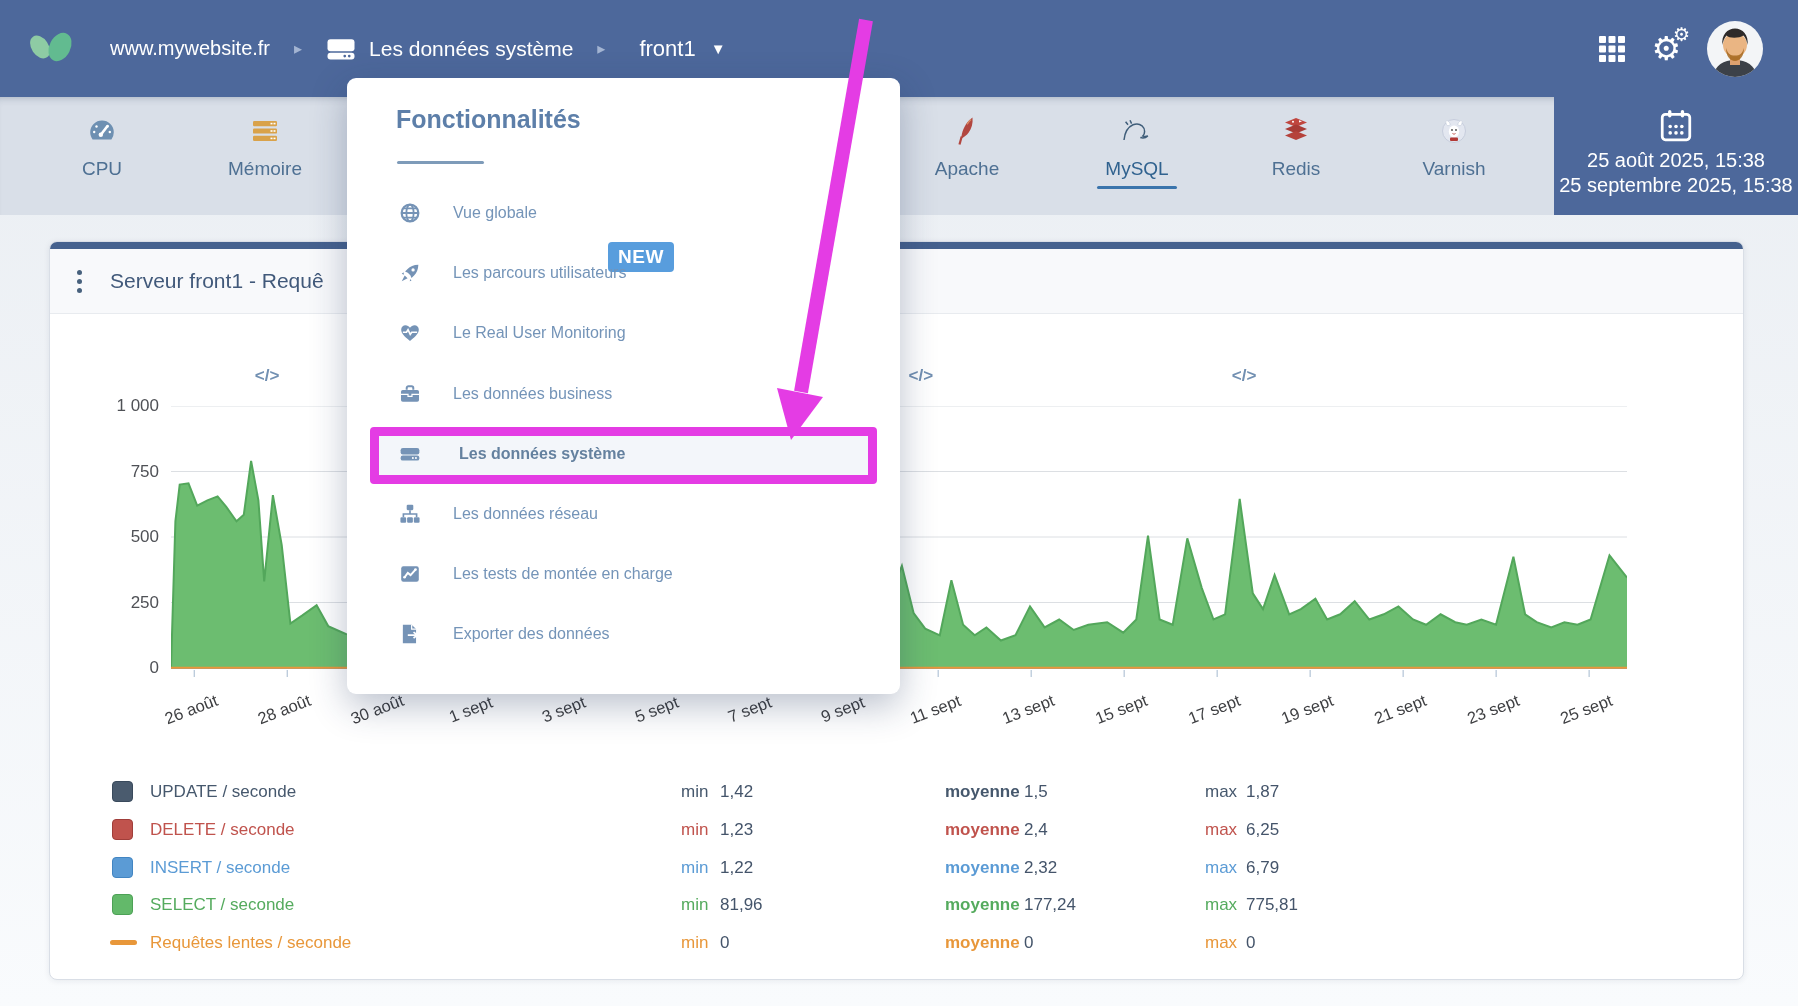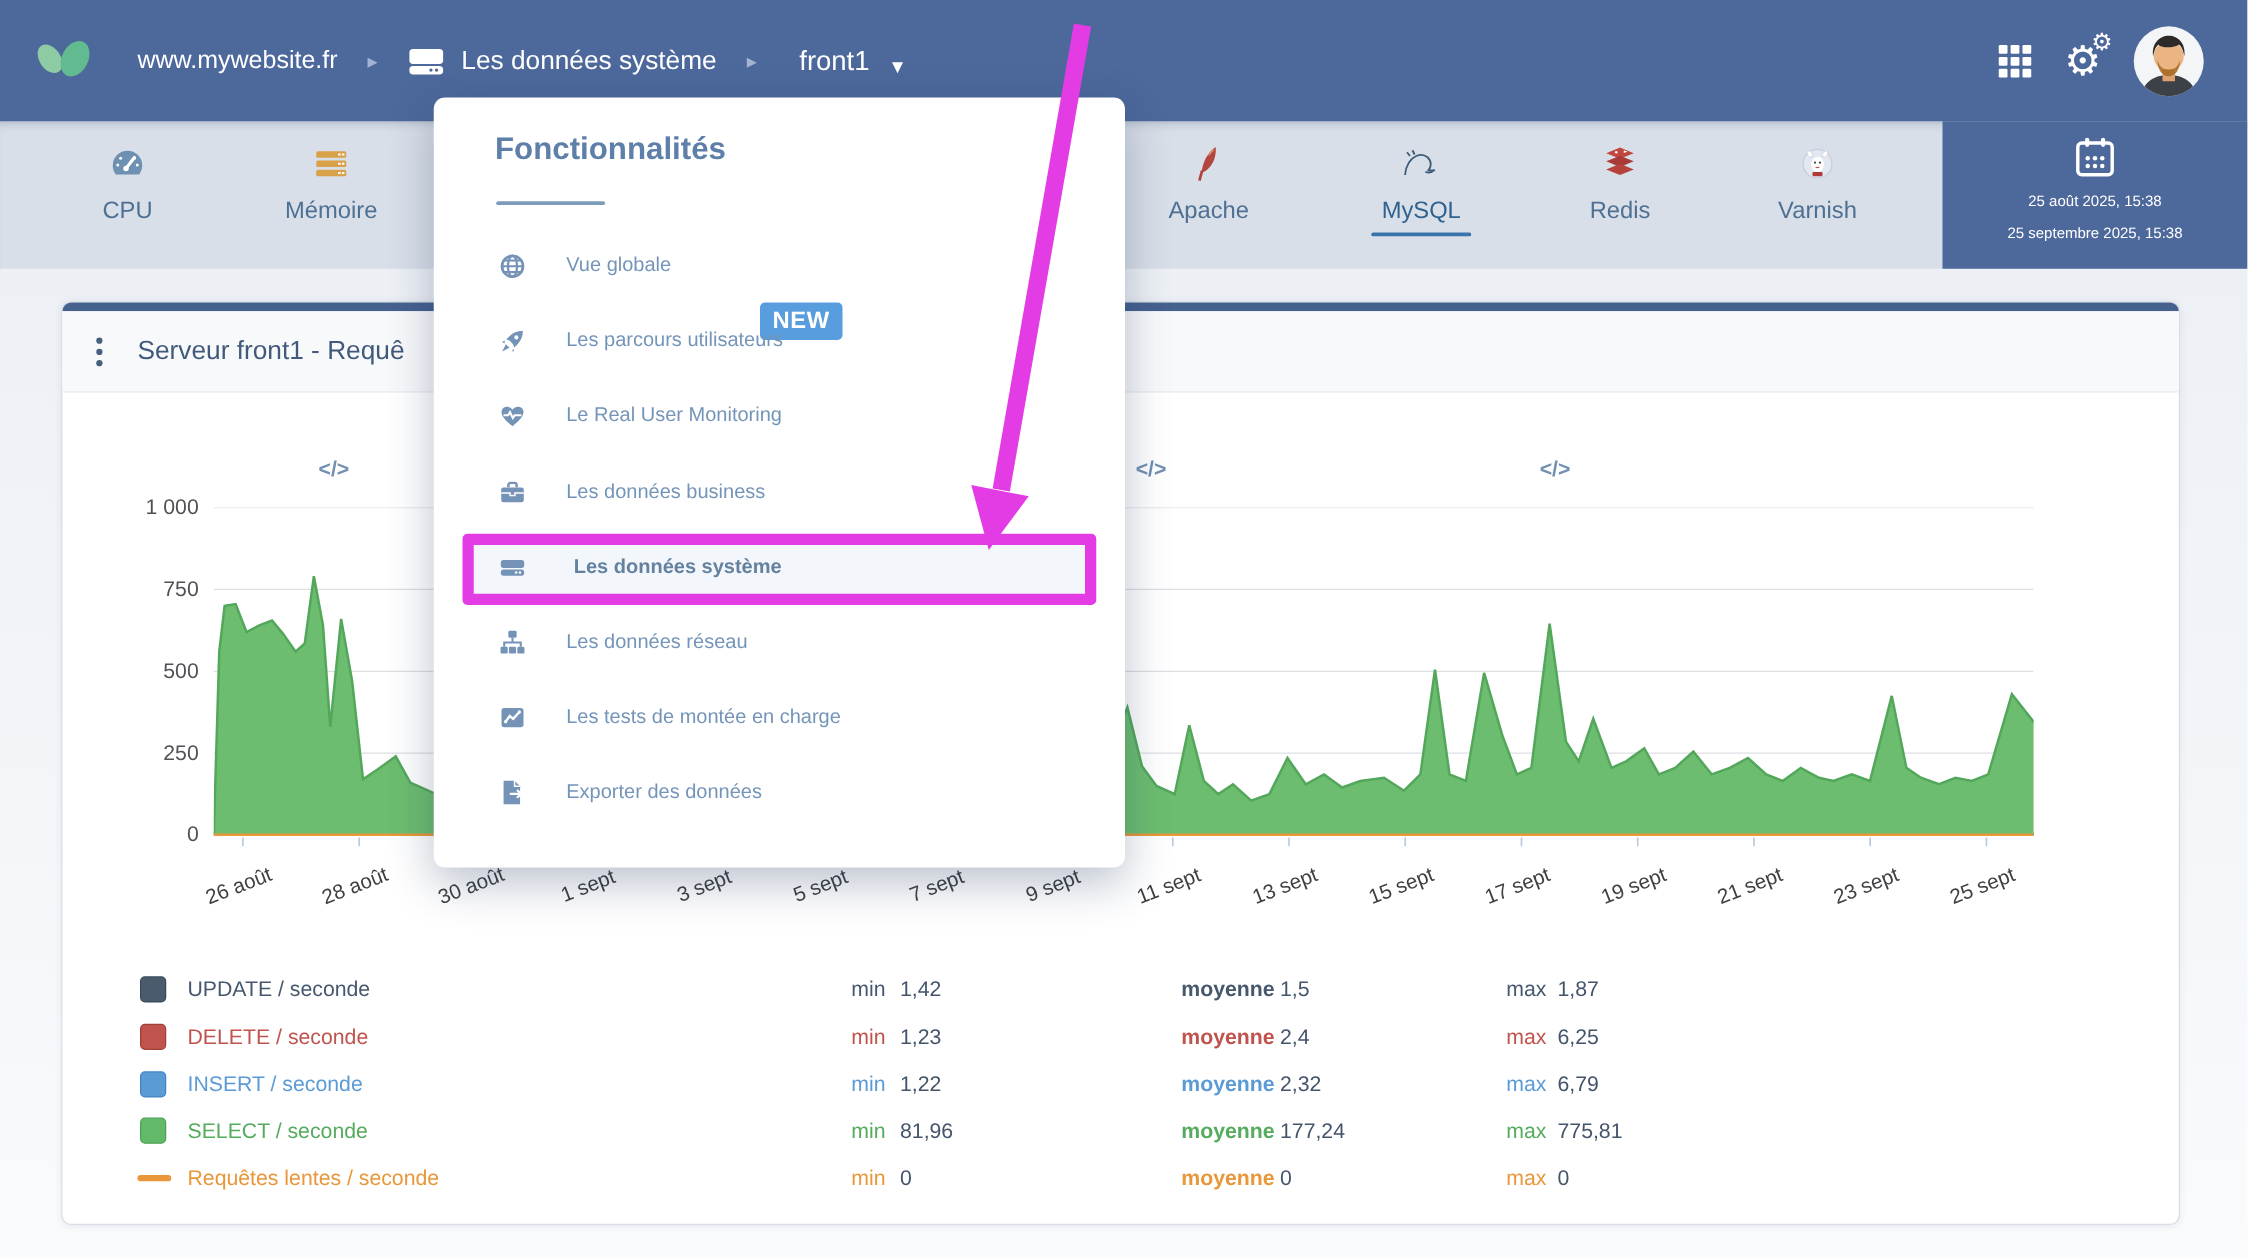--- a/index.html
+++ b/index.html
@@ -9,37 +9,37 @@
     font-family:"Liberation Sans","DejaVu Sans",sans-serif;
     background:linear-gradient(#e9edf2,#f9fbfd);
   }
   
   .navbar { position:absolute; top:0; left:0; width:100%; height:97px; background:#4d689b; z-index:5; display:flex; align-items:center; }
   .logo { margin-left:26px; display:flex; }
   .breadcrumb { display:flex; align-items:center; margin-left:28px; color:#fff; gap:24px; }
   .bc-site { font-size:20px; cursor:pointer; }
   .bc-sep { color:#a3b4d2; font-size:16px; }
   .bc-section { display:flex; align-items:center; gap:13px; font-size:21px; cursor:pointer; }
-  .bc-server { display:flex; align-items:flex-end; gap:15px; font-size:22px; margin-left:10px; cursor:pointer; }
+  .bc-server { display:flex; align-items:center; gap:15px; font-size:22px; margin-left:10px; cursor:pointer; }
   .caret { font-size:15px; }
   .nav-right { position:absolute; right:34px; top:0; height:97px; display:flex; align-items:center; gap:25px; }
   .icon-btn { cursor:pointer; display:flex; align-items:center; }
   .gears { color:#fff; font-size:33px; position:relative; line-height:1; }
   .gears .small-gear { position:absolute; font-size:19px; right:-9px; top:-7px; }
   
   .toolbar { position:absolute; top:97px; left:0; width:100%; height:118px; background:#d9dfe8; box-shadow:inset 0 7px 9px -7px rgba(25,45,75,.3); }
   .tab { position:absolute; width:132px; top:16px; text-align:center; cursor:pointer; }
   .ticon { height:36px; display:flex; align-items:center; justify-content:center; }
   .tlabel { margin-top:9px; font-size:19px; color:#4e7093; }
   .tab .underline { display:none; margin:6px auto 0; width:80px; height:3px; background:#3a74ac; border-radius:2px; }
   .tab.active .underline { display:block; }
   .tab.active .tlabel { color:#30628f; }
   .date-panel { position:absolute; right:0; top:0; width:244px; height:118px; background:#4d689b; color:#fff; text-align:center; cursor:pointer; }
   .date-panel .cal { margin-top:11px; }
-  .dline { font-size:12px; line-height:25px; }
+  .dline { font-size:20px; line-height:25px; }
   
   .panel { position:absolute; left:49px; top:241px; width:1695px; height:739px; background:#fff; border:1px solid #d9dee6; border-radius:8px; box-shadow:0 1px 6px rgba(20,40,70,.08); }
   .panel-accent { position:absolute; top:0; left:0; right:0; height:7px; background:#45618e; border-radius:7px 7px 0 0; }
   .panel-header { position:absolute; top:7px; left:0; right:0; height:65px; background:#f8f9fb; border-bottom:1px solid #e8ebef; display:flex; align-items:center; }
   .kebab { margin-left:27px; display:flex; flex-direction:column; gap:4px; cursor:pointer; }
   .kebab i { width:5px; height:5px; border-radius:50%; background:#47617d; }
   .panel-title { margin-left:28px; font-size:21px; color:#41597a; font-weight:500; }
   .ylabel { position:absolute; width:75px; text-align:right; font-size:17px; color:#4f5156; }
   .marker { position:absolute; font-weight:bold; font-size:17px; color:#7290b2; transform:translateX(-50%); cursor:pointer; }
   .xlabel { position:absolute; font-size:16.5px; color:#3e3f42; white-space:nowrap; transform:translate(-55%,0) rotate(-21deg); }

